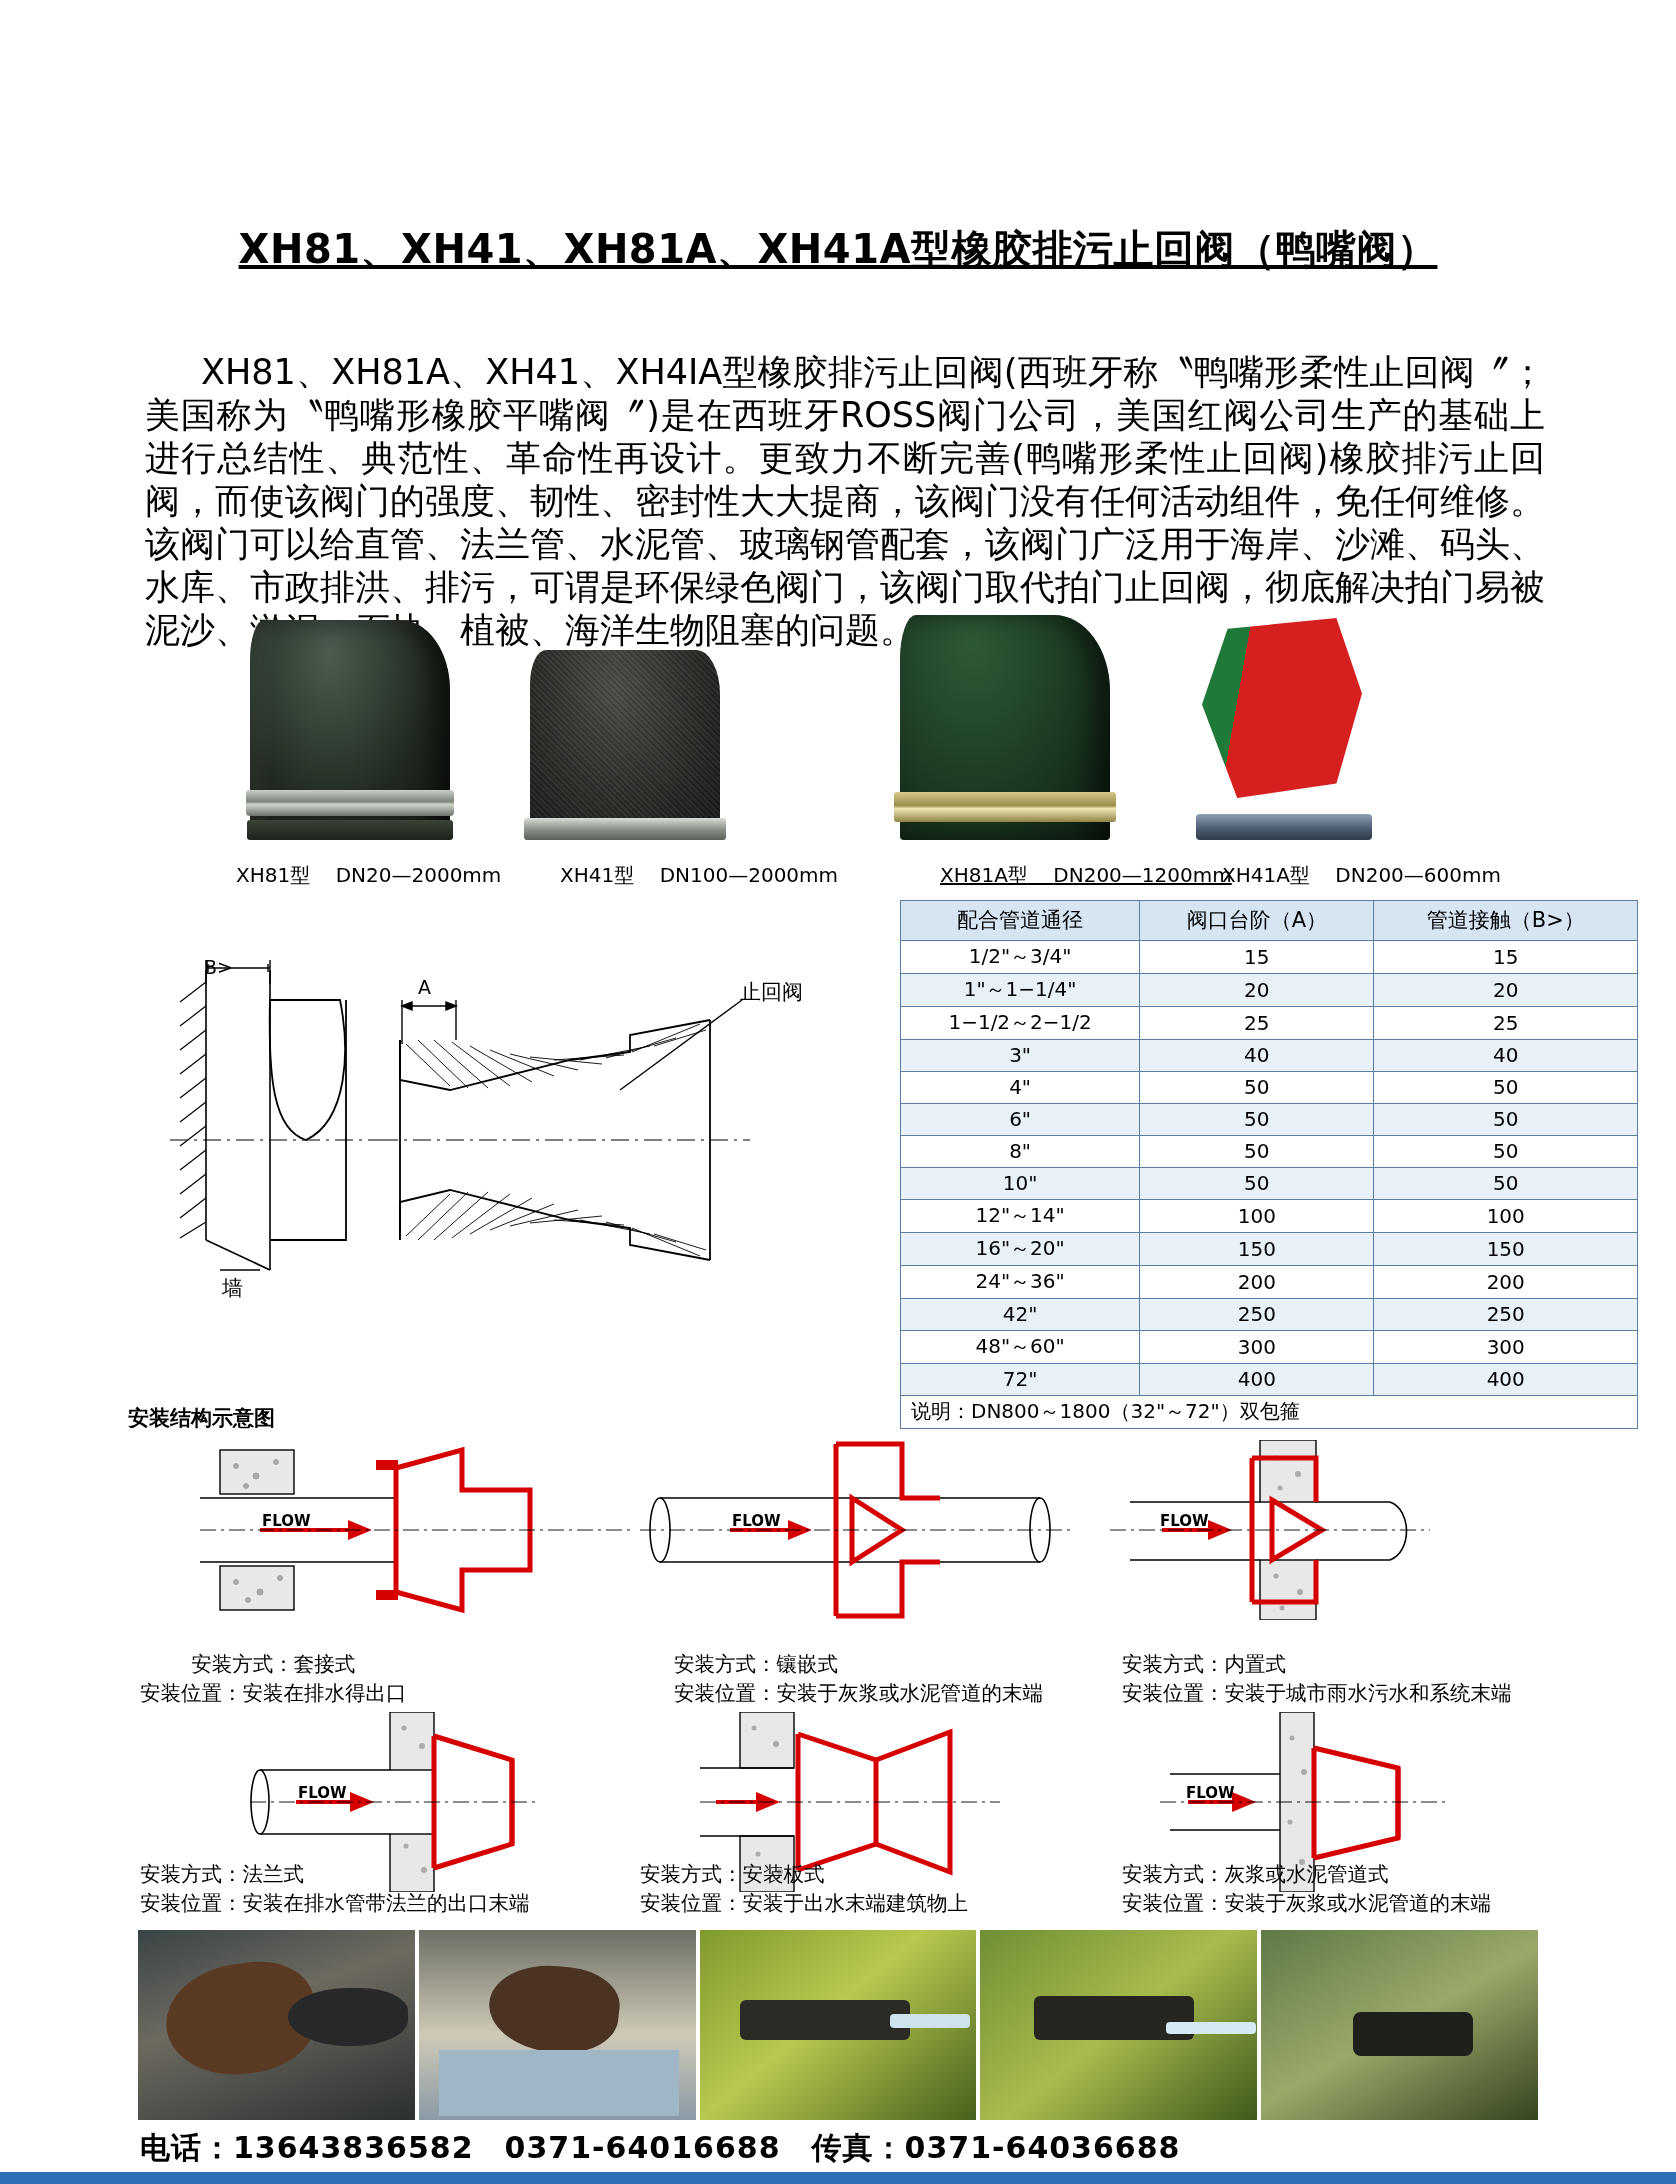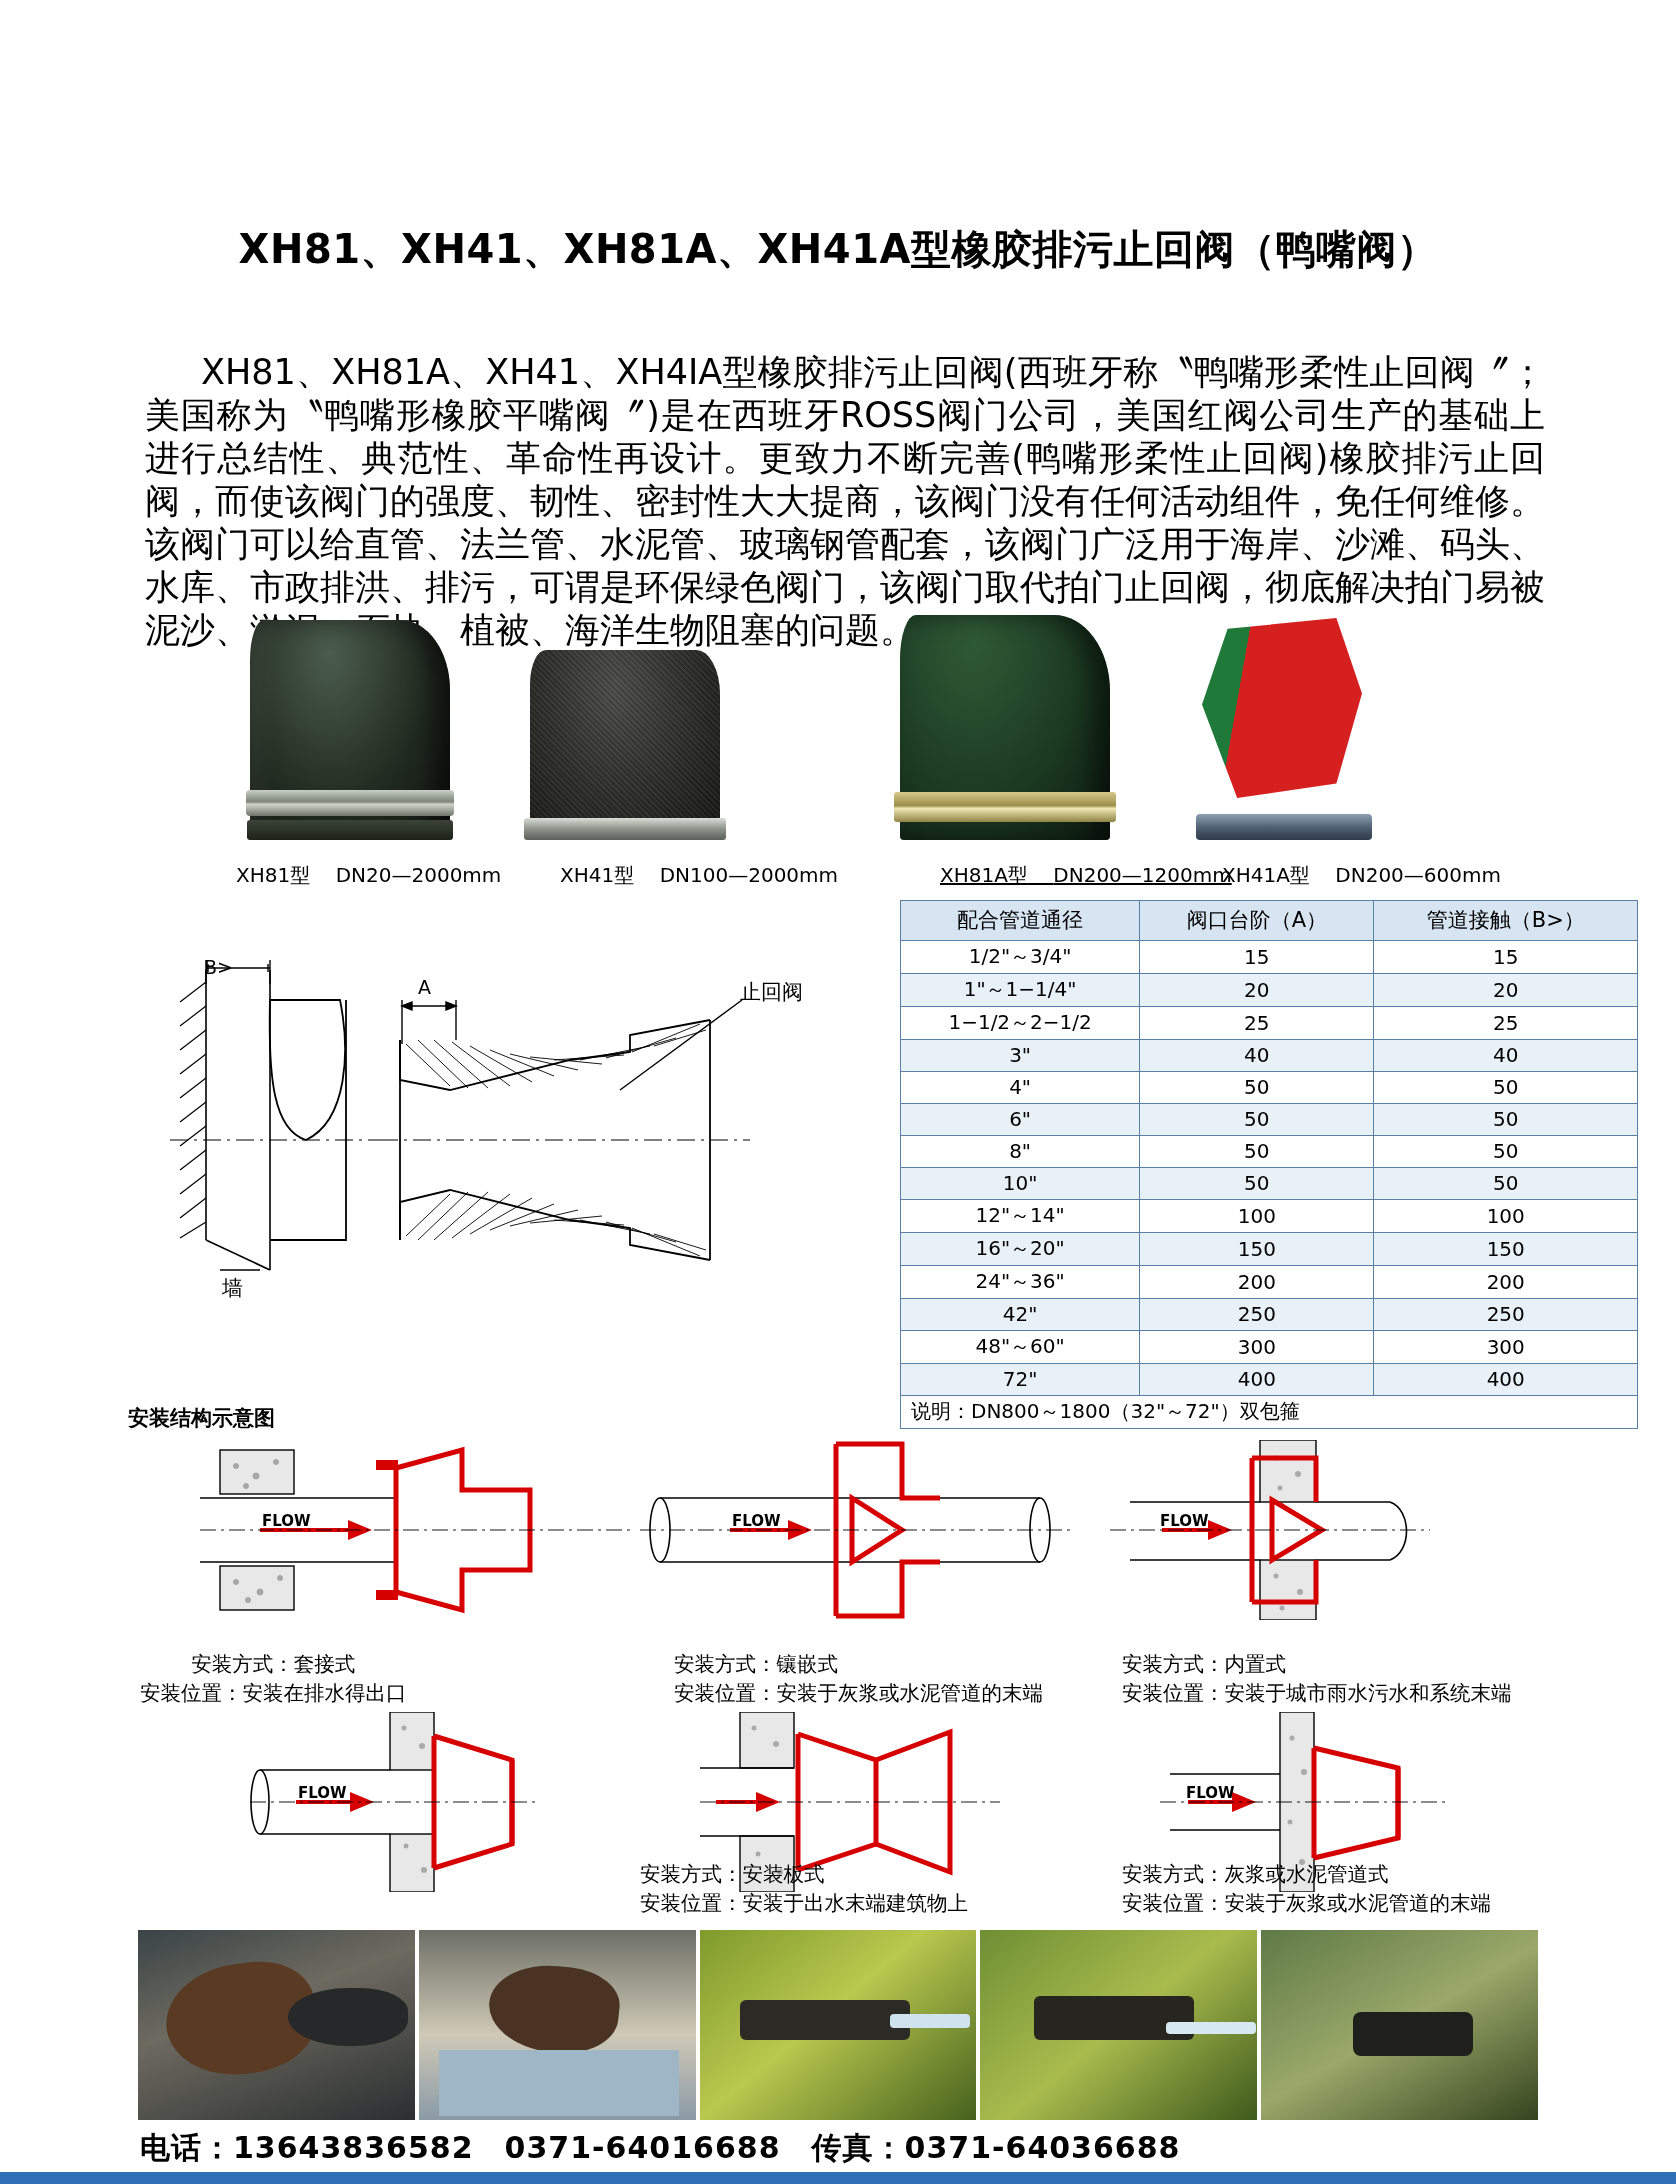--- a/index.html
+++ b/index.html
@@ -24,20 +24,21 @@
 
   
   .title {
     position: absolute;
     left: 0; top: 222px;
     width: 1676px;
     text-align: center;
     font-size: 40px;
     font-weight: bold;
     letter-spacing: 0.5px;
+    text-decoration: underline;
   }
 
   
   .intro {
     position: absolute;
     left: 145px;
     top: 308px;
     width: 1400px;
     font-size: 35px;
     line-height: 43px;
@@ -646,20 +647,24 @@
         <g>
           <line x1="38" y1="90" x2="82" y2="90" stroke="#d60000" stroke-width="4"></line>
           <polygon points="106,90 82,80 82,100" fill="#d60000"></polygon>
         </g>
         <line x1="10" y1="90" x2="300" y2="90" stroke="#000" stroke-width="0.9" stroke-dasharray="16,5,3,5"></line>
       </svg>
       <div style="position:absolute;left:36px;top:72px;font-size:15px;font-weight:bold;">FLOW</div>
     </div>
   </div>
 
+  <div class="diag-caption" style="left:140px;top:1860px;">
+    <div>安装方式：法兰式</div>
+    <div>安装位置：安装在排水管带法兰的出口末端</div>
+  </div>
   <div class="diag-caption" style="left:640px;top:1860px;">
     <div>安装方式：安装板式</div>
     <div>安装位置：安装于出水末端建筑物上</div>
   </div>
   <div class="diag-caption" style="left:1122px;top:1860px;">
     <div>安装方式：灰浆或水泥管道式</div>
     <div>安装位置：安装于灰浆或水泥管道的末端</div>
   </div>
 
   <div class="strip">

